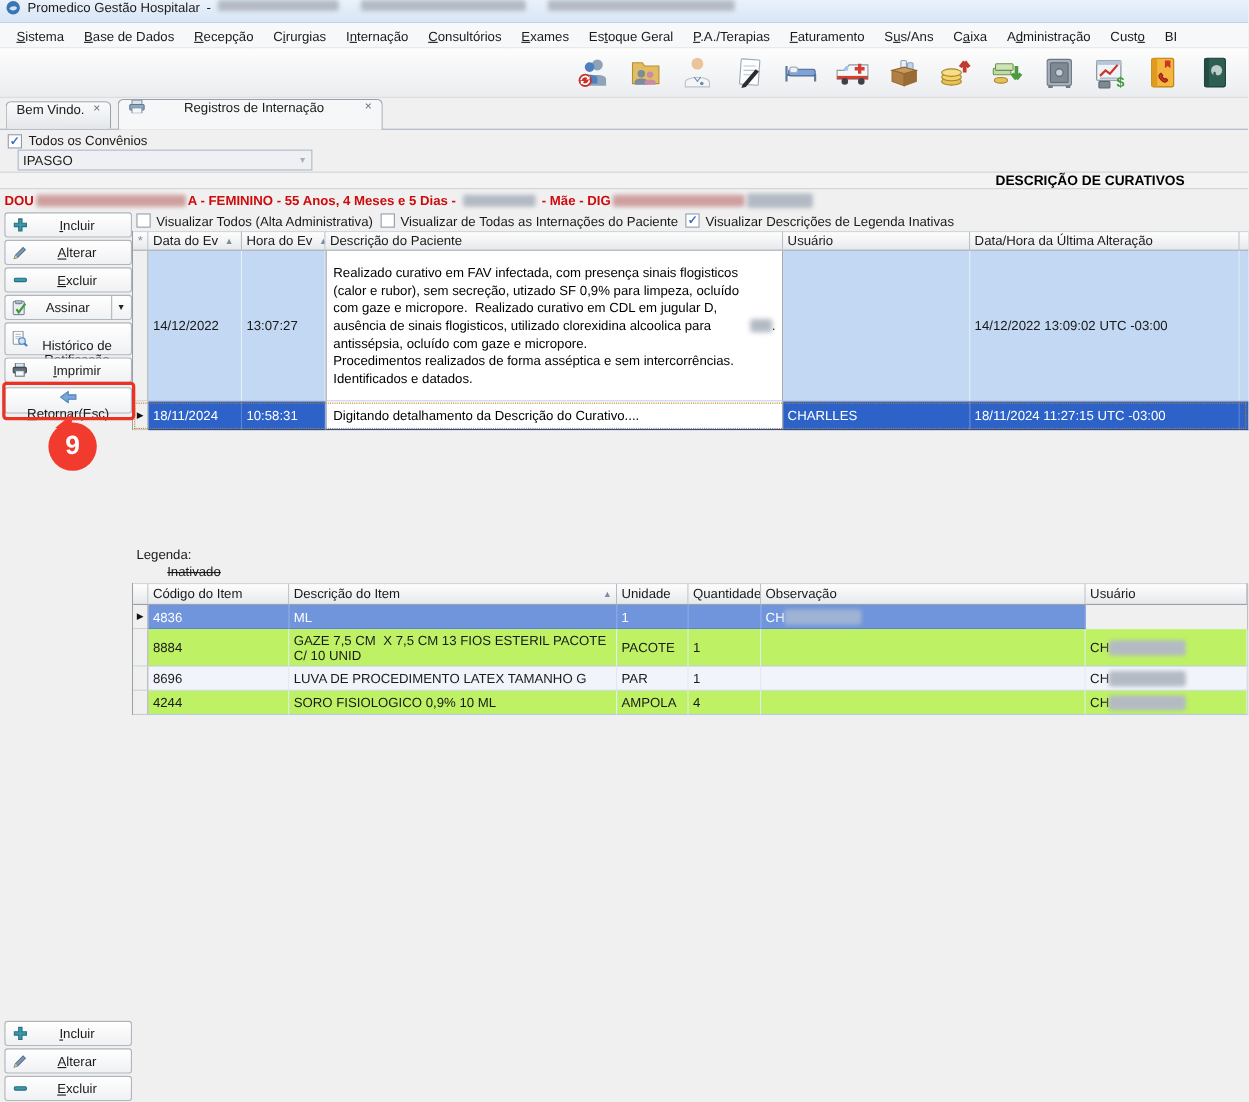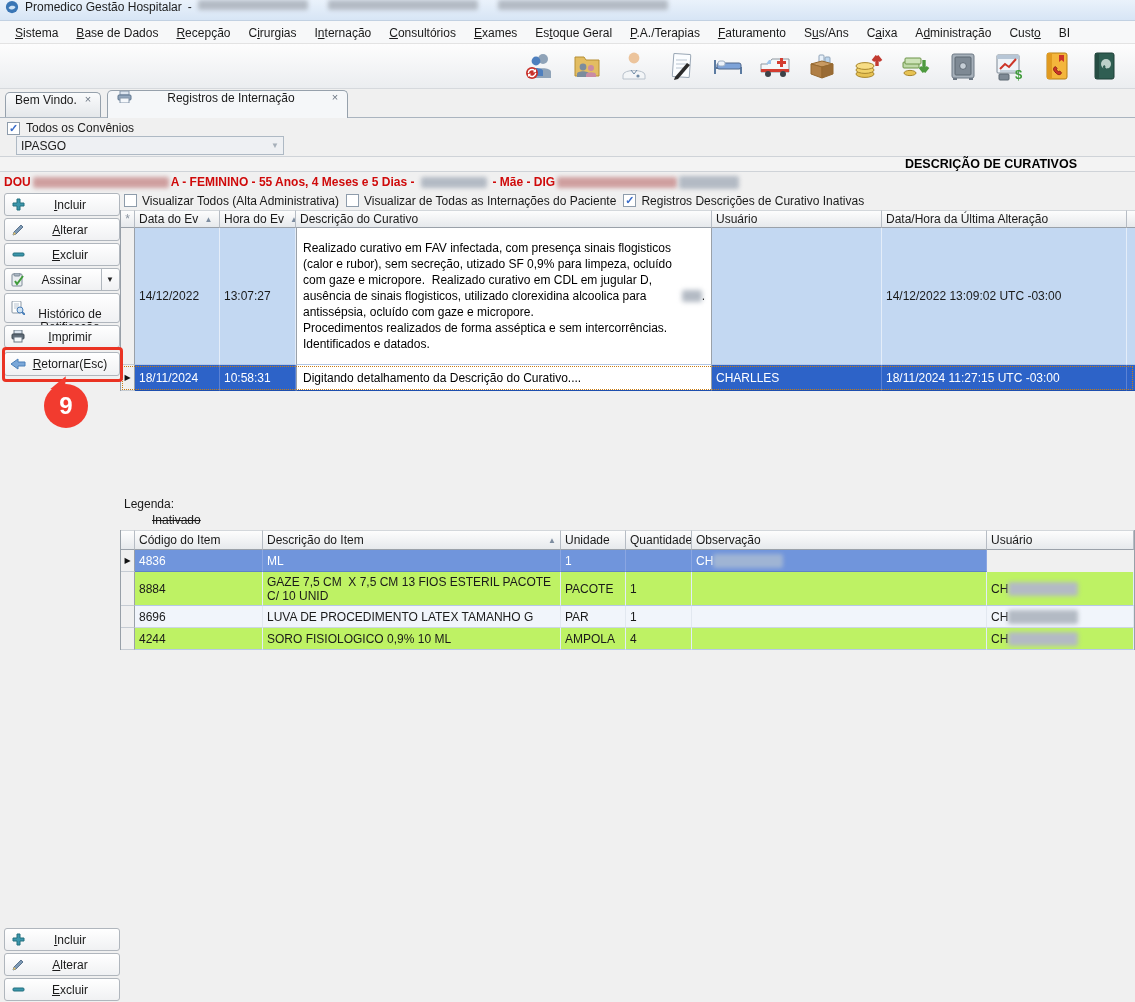--- a/index.html
+++ b/index.html
@@ -349,21 +349,21 @@
   <div class="btn" style="top:325px">
     <span class="ic">
         <svg width="14" height="13" viewBox="0 0 14 13">
           <rect x="3" y="0" width="8" height="4" fill="#dbe4ee" stroke="#6b7885"></rect>
           <rect x="1" y="4" width="12" height="5" rx="1" fill="#5e6a76" stroke="#3f4a55"></rect>
           <rect x="3" y="7" width="8" height="5" fill="#f5f8fb" stroke="#6b7885"></rect>
         </svg>
       </span>
     <span class="lbl"><u>I</u>mprimir</span>
   </div>
-  <div class="btn" style="top:352px;height:24px;">
+  <div class="btn" style="top:352px;height:24px;flex-direction:column;">
     <span class="ic">
         <svg width="16" height="12" viewBox="0 0 16 12">
           <path d="M1 6l7-5v3h7v4H8v3z" fill="#7aa7d8" stroke="#4a7fb8"></path>
         </svg>
       </span>
     <span class="lbl"><u>R</u>etornar(Esc)</span>
   </div>
 
   <div class="annot-rect"></div>
   <div class="annot-tail"></div>
@@ -373,37 +373,37 @@
     <span class="opt">
       <span class="checkbox"></span>
       <span>Visualizar Todos (Alta Administrativa)</span>
     </span>
     <span class="opt">
       <span class="checkbox"></span>
       <span>Visualizar de Todas as Internações do Paciente</span>
     </span>
     <span class="opt">
       <span class="checkbox">✓</span>
-      <span>Registros Descrições de Curativo Inativas</span>
+      <span>Visualizar Descrições de Legenda Inativas</span>
     </span>
   </div>
 
   <div class="grid" style="left:120px;top:210px;width:1015px;">
     <div class="g-row g-head" style="grid-template-columns:14px 85px 76px 416px 170px 245px 1fr;">
       <div class="cell" style="justify-content:center;color:#8a94a0;">*</div>
       <div class="cell">
           <span>Data do Ev</span>
           <span class="sort">▲</span>
         </div>
       <div class="cell">
           <span>Hora do Ev</span>
           <span class="sort">▲</span>
         </div>
       <div class="cell">
-          <span>Descrição do Curativo</span>
+          <span>Descrição do Paciente</span>
         </div>
       <div class="cell">
           <span>Usuário</span>
         </div>
       <div class="cell">
           <span>Data/Hora da Última Alteração</span>
         </div>
       <div class="cell"></div>
     </div>
     <div class="g-row row-blue" style="grid-template-columns:14px 85px 76px 416px 170px 245px 1fr;height:137px;">

